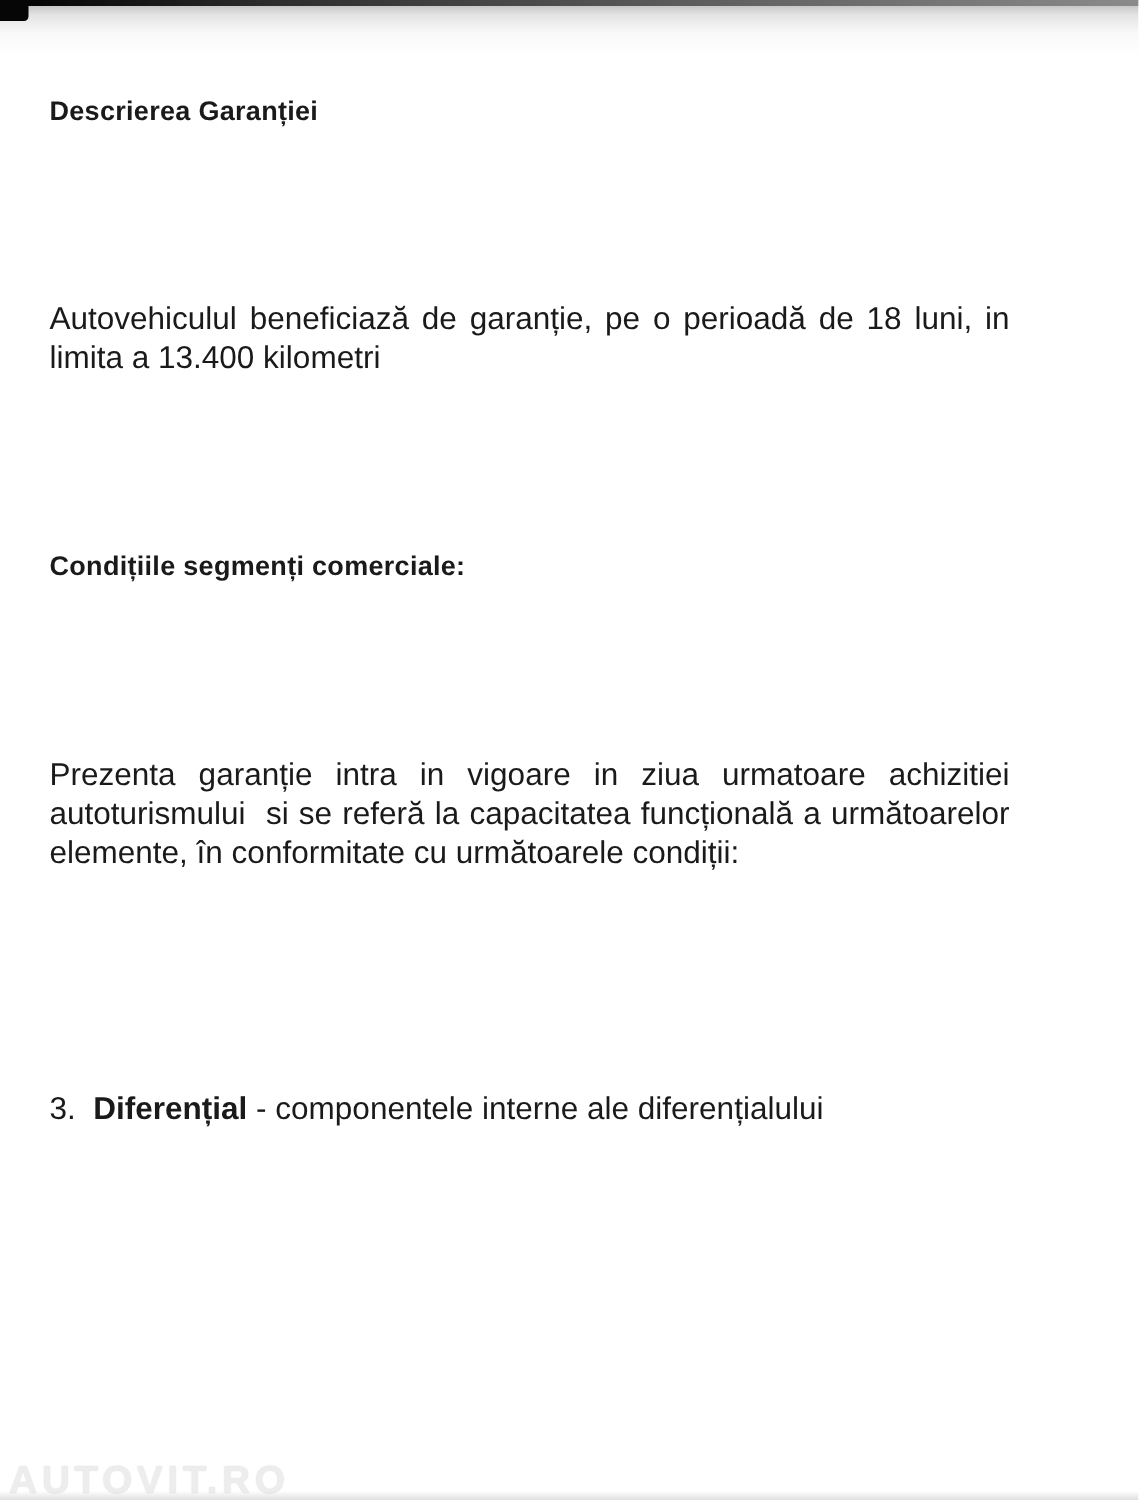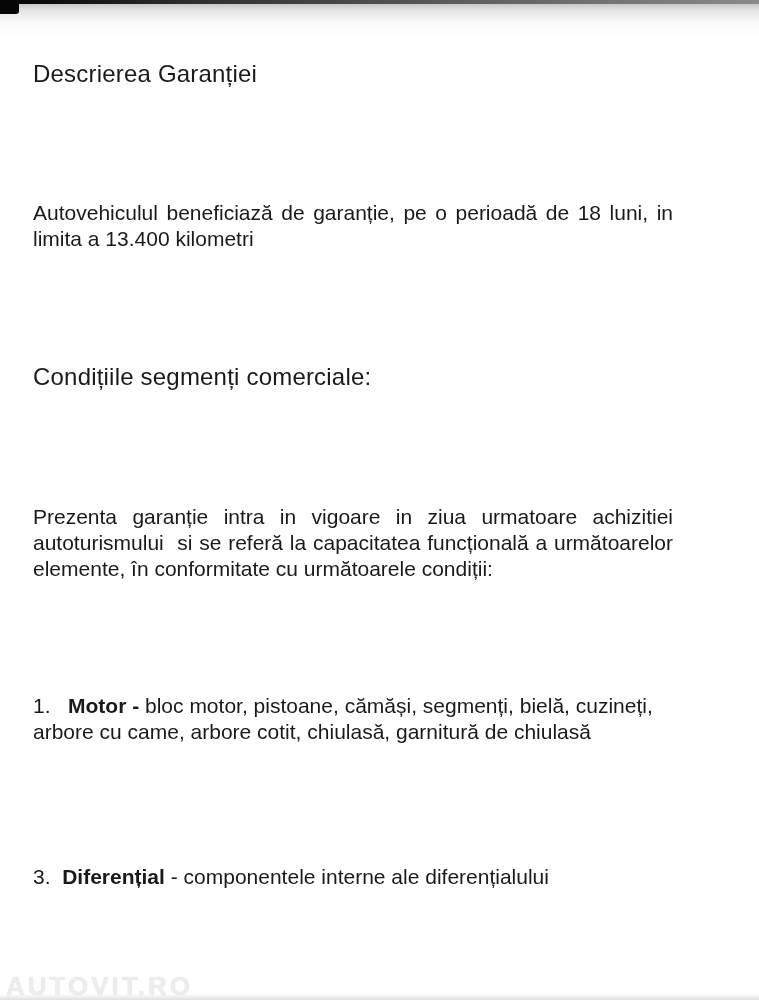--- a/index.html
+++ b/index.html
@@ -55,23 +55,23 @@
   }
   .content {
     position: relative;
     padding: 9px 86px 0 33px;
     font-size: 21px;
     line-height: 26px;
     white-space: pre-wrap;
     color: var(--text);
   }
   h1, h2 {
-    font-size: 24px;
+    font-size: 18px;
     line-height: 26px;
-    font-weight: normal;
+    font-weight: bold;
     letter-spacing: 0.2px;
   }
   p { margin: 0; }
   .justify { text-align: justify; }
   .intro   { margin-top: 35px; }
   .sub     { margin-top: 34px; }
   .para    { margin-top: 36px; }
   .item    { margin-top: 15px; }
   .item.first { margin-top: 33px; }
   .b { font-weight: bold; }
@@ -98,21 +98,20 @@
 
   <div class="content">
     <h1>Descrierea Garanției</h1>
 
     <p class="intro justify">Autovehiculul beneficiază de garanție, pe o perioadă de 18 luni, in limita a 13.400 kilometri</p>
 
     <h2 class="sub">Condițiile segmenți comerciale:</h2>
 
     <p class="para justify">Prezenta garanție intra in vigoare in ziua urmatoare achizitiei autoturismului  si se referă la capacitatea funcțională a următoarelor elemente, în conformitate cu următoarele condiții:</p>
 
-    <p class="item first"><span class="num">1.   </span><span class="b">Motor -</span><span> bloc motor, pistoane, cămăși, segmenți, bielă, cuzineți, arbore cu came, arbore cotit, chiulasă, garnitură de chiulasă</span></p>
 
 
     <p class="item"><span class="num">3.  </span><span class="b">Diferențial</span><span> - componentele interne ale diferențialului</span></p>
 
     
 
     
 
     
 

